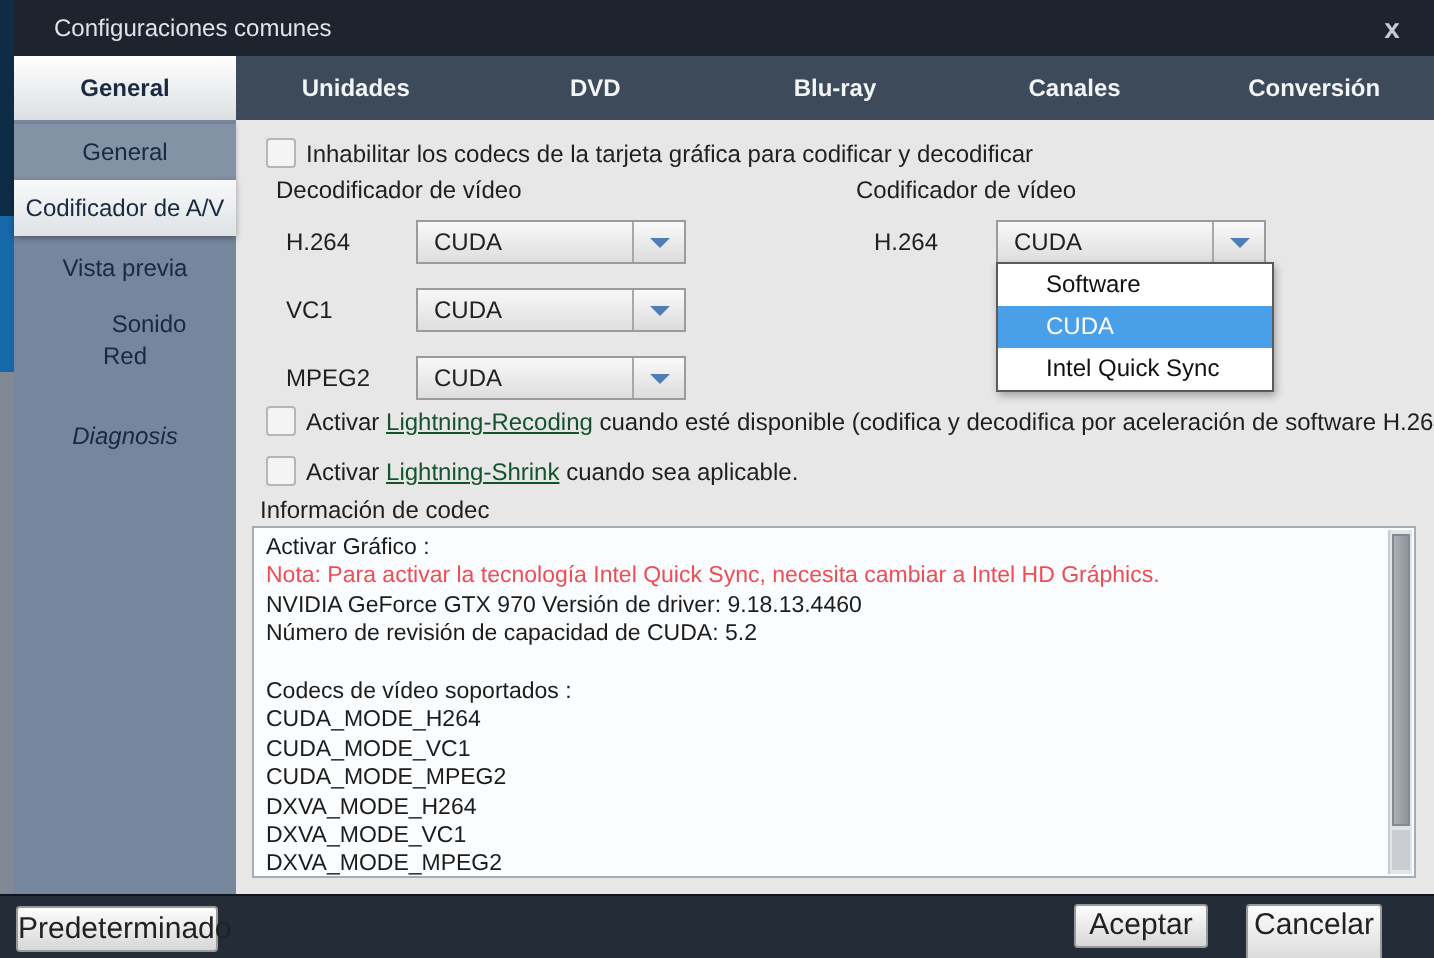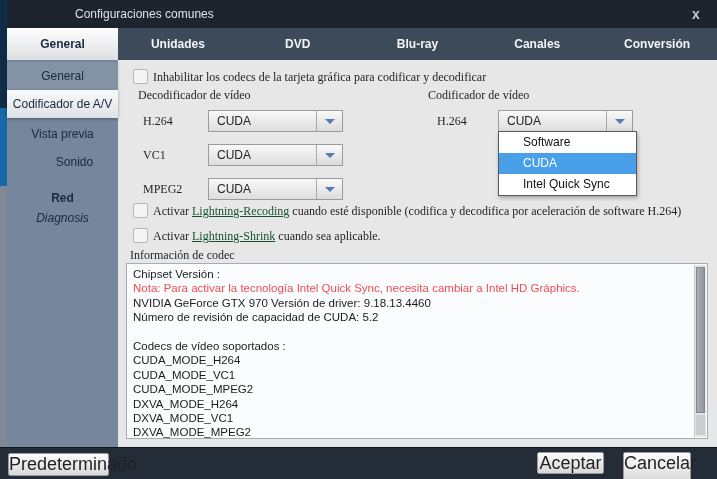--- a/index.html
+++ b/index.html
@@ -8,42 +8,42 @@
          -webkit-font-smoothing:antialiased;}
   .abs{position:absolute;}
 
   
   .edge-strip{left:0;top:0;width:7px;height:479px;background:#0f2c47;}
   .edge-seg-blue{left:0;top:108px;width:7px;height:78px;background:#1768a8;}
   .edge-seg-gray{left:0;top:186px;width:7px;height:261px;background:#7f8893;}
 
   
   .titlebar{left:7px;top:0;width:710px;height:28px;background:#1d242e;}
-  .title-text{left:20px;top:7px;font-size:12px;color:#dfe3e8;position:absolute;margin-left:48px;}
+  .title-text{left:20px;top:7px;font-size:12px;color:#dfe3e8;position:absolute;}
   .close-btn{position:absolute;right:12px;top:5px;width:18px;height:18px;
              color:#c7ccd3;font-size:14px;font-weight:bold;text-align:center;
              line-height:18px;cursor:pointer;}
 
   
   .tabbar{left:7px;top:28px;width:710px;height:32px;background:#3d4a5a;display:flex;}
   .tab{flex:1;color:#f2f4f6;font-size:12px;font-weight:bold;text-align:center;
        line-height:32px;cursor:pointer;}
   .tab.active{flex:none;width:111px;background:linear-gradient(#ffffff,#dcdee1);
        color:#1b2a40;}
 
   
   .sidebar{left:7px;top:60px;width:111px;height:387px;background:#76869c;}
   .side-item{position:absolute;left:0;width:111px;height:28px;line-height:28px;
        text-align:center;font-size:12px;color:#182940;cursor:pointer;}
   .side-item.first{background:rgba(255,255,255,0.10);box-shadow:0 1px 2px rgba(0,0,0,0.25);}
   .side-item.selected{background:linear-gradient(#f8f9fa,#dfe2e6);
        box-shadow:0 1px 3px rgba(0,0,0,0.35);}
 
   
-  .lbl{position:absolute;font-size:12px;color:#1f1f1f;white-space:nowrap;font-family:Liberation Serif, serif;}
+  .lbl{position:absolute;font-size:12px;color:#1f1f1f;white-space:nowrap;}
   .cb{position:absolute;width:13px;height:13px;background:#f4f4f4;
       border:1px solid #b6b6b6;border-radius:2px;cursor:pointer;}
   .link{color:#14532d;text-decoration:underline;cursor:pointer;}
 
   
   .combo{position:absolute;width:135px;height:22px;border:1px solid #9b9b9b;
          background:linear-gradient(#f8f8f8,#dedede);cursor:pointer;box-sizing:border-box;}
   .combo-text{position:absolute;left:8px;top:3px;font-size:12px;color:#222;}
   .combo-arrow{position:absolute;right:0;top:0;width:25px;height:20px;
          border-left:1px solid #a8a8a8;background:linear-gradient(#fafafa,#dcdcdc);}
@@ -67,21 +67,21 @@
             background:#e2e5e8;border-left:1px solid #c6cacd;}
   .sb-thumb{position:absolute;left:1px;top:2px;width:9px;height:146px;cursor:pointer;
             background:linear-gradient(90deg,#aab0b5,#8f959b);border:1px solid #84898f;
             box-sizing:border-box;}
   .sb-thumb-end{position:absolute;left:1px;top:150px;width:9px;height:20px;
             background:#c9cdd1;}
 
   
   .footer{left:0;top:447px;width:717px;height:32px;background:#242c38;
           border-top:1px solid #10151d;box-sizing:border-box;}
-  .btn{position:absolute;font-size:18px;color:#222;text-align:center;cursor:pointer;
+  .btn{position:absolute;font-size:15px;color:#222;text-align:center;cursor:pointer;
        background:linear-gradient(#fdfdfd,#d7d7d7);border:1px solid #9a9a9a;
        border-radius:2px;box-sizing:border-box;}
   .btn-default{left:8px;top:5px;width:101px;height:23px;line-height:21px;}
   .btn-ok{left:537px;top:4px;width:67px;height:22px;line-height:20px;}
   .btn-cancel{left:623px;top:4px;width:68px;height:32px;line-height:20px;}
 </style>
 </head>
 <body>
 
 <div class="stage">
@@ -102,21 +102,21 @@
     <div class="tab">Blu-ray</div>
     <div class="tab">Canales</div>
     <div class="tab">Conversión</div>
   </div>
 
   <div class="abs sidebar">
     <div class="side-item first" style="top:2px;">General</div>
     <div class="side-item selected" style="top:30px;">Codificador de A/V</div>
     <div class="side-item" style="top:60px;">Vista previa</div>
     <div class="side-item" style="top:88px;padding-left:12px;">Sonido</div>
-    <div class="side-item" style="top:124px;font-weight:bold;">Red</div>
+    <div class="side-item" style="top:104px;">Red</div>
     <div class="side-item" style="top:144px;font-style:italic;">Diagnosis</div>
   </div>
 
   <div class="cb" style="left:133px;top:69px;"></div>
   <span class="lbl" style="left:153px;top:70px;">Inhabilitar los codecs de la tarjeta gráfica para codificar y decodificar</span>
 
   <span class="lbl" style="left:138px;top:88px;">Decodificador de vídeo</span>
 
   <span class="lbl" style="left:143px;top:114px;">H.264</span>
   <div class="combo" style="left:208px;top:110px;">
@@ -161,21 +161,21 @@
   <div class="cb" style="left:133px;top:203px;"></div>
   <span class="lbl" style="left:153px;top:204px;"><span>Activar </span><span class="link">Lightning-Recoding</span><span> cuando esté disponible (codifica y decodifica por aceleración de software H.264)</span></span>
 
   <div class="cb" style="left:133px;top:228px;"></div>
   <span class="lbl" style="left:153px;top:229px;"><span>Activar </span><span class="link">Lightning-Shrink</span><span> cuando sea aplicable.</span></span>
 
   <span class="lbl" style="left:130px;top:248px;">Información de codec</span>
 
   <div class="abs info-box">
     <div style="padding-top:3px;padding-right:14px;">
-      <div class="info-line">Chipset Versión :</div>
+      <div class="info-line">Activar Gráfico :</div>
       <div class="info-line red">Nota: Para activar la tecnología Intel Quick Sync, necesita cambiar a Intel HD Gráphics.</div>
       <div class="info-line">NVIDIA GeForce GTX 970 Versión de driver: 9.18.13.4460</div>
       <div class="info-line">Número de revisión de capacidad de CUDA: 5.2</div>
       <div class="info-line"></div>
       <div class="info-line">Codecs de vídeo soportados :</div>
       <div class="info-line">CUDA_MODE_H264</div>
       <div class="info-line">CUDA_MODE_VC1</div>
       <div class="info-line">CUDA_MODE_MPEG2</div>
       <div class="info-line">DXVA_MODE_H264</div>
       <div class="info-line">DXVA_MODE_VC1</div>

